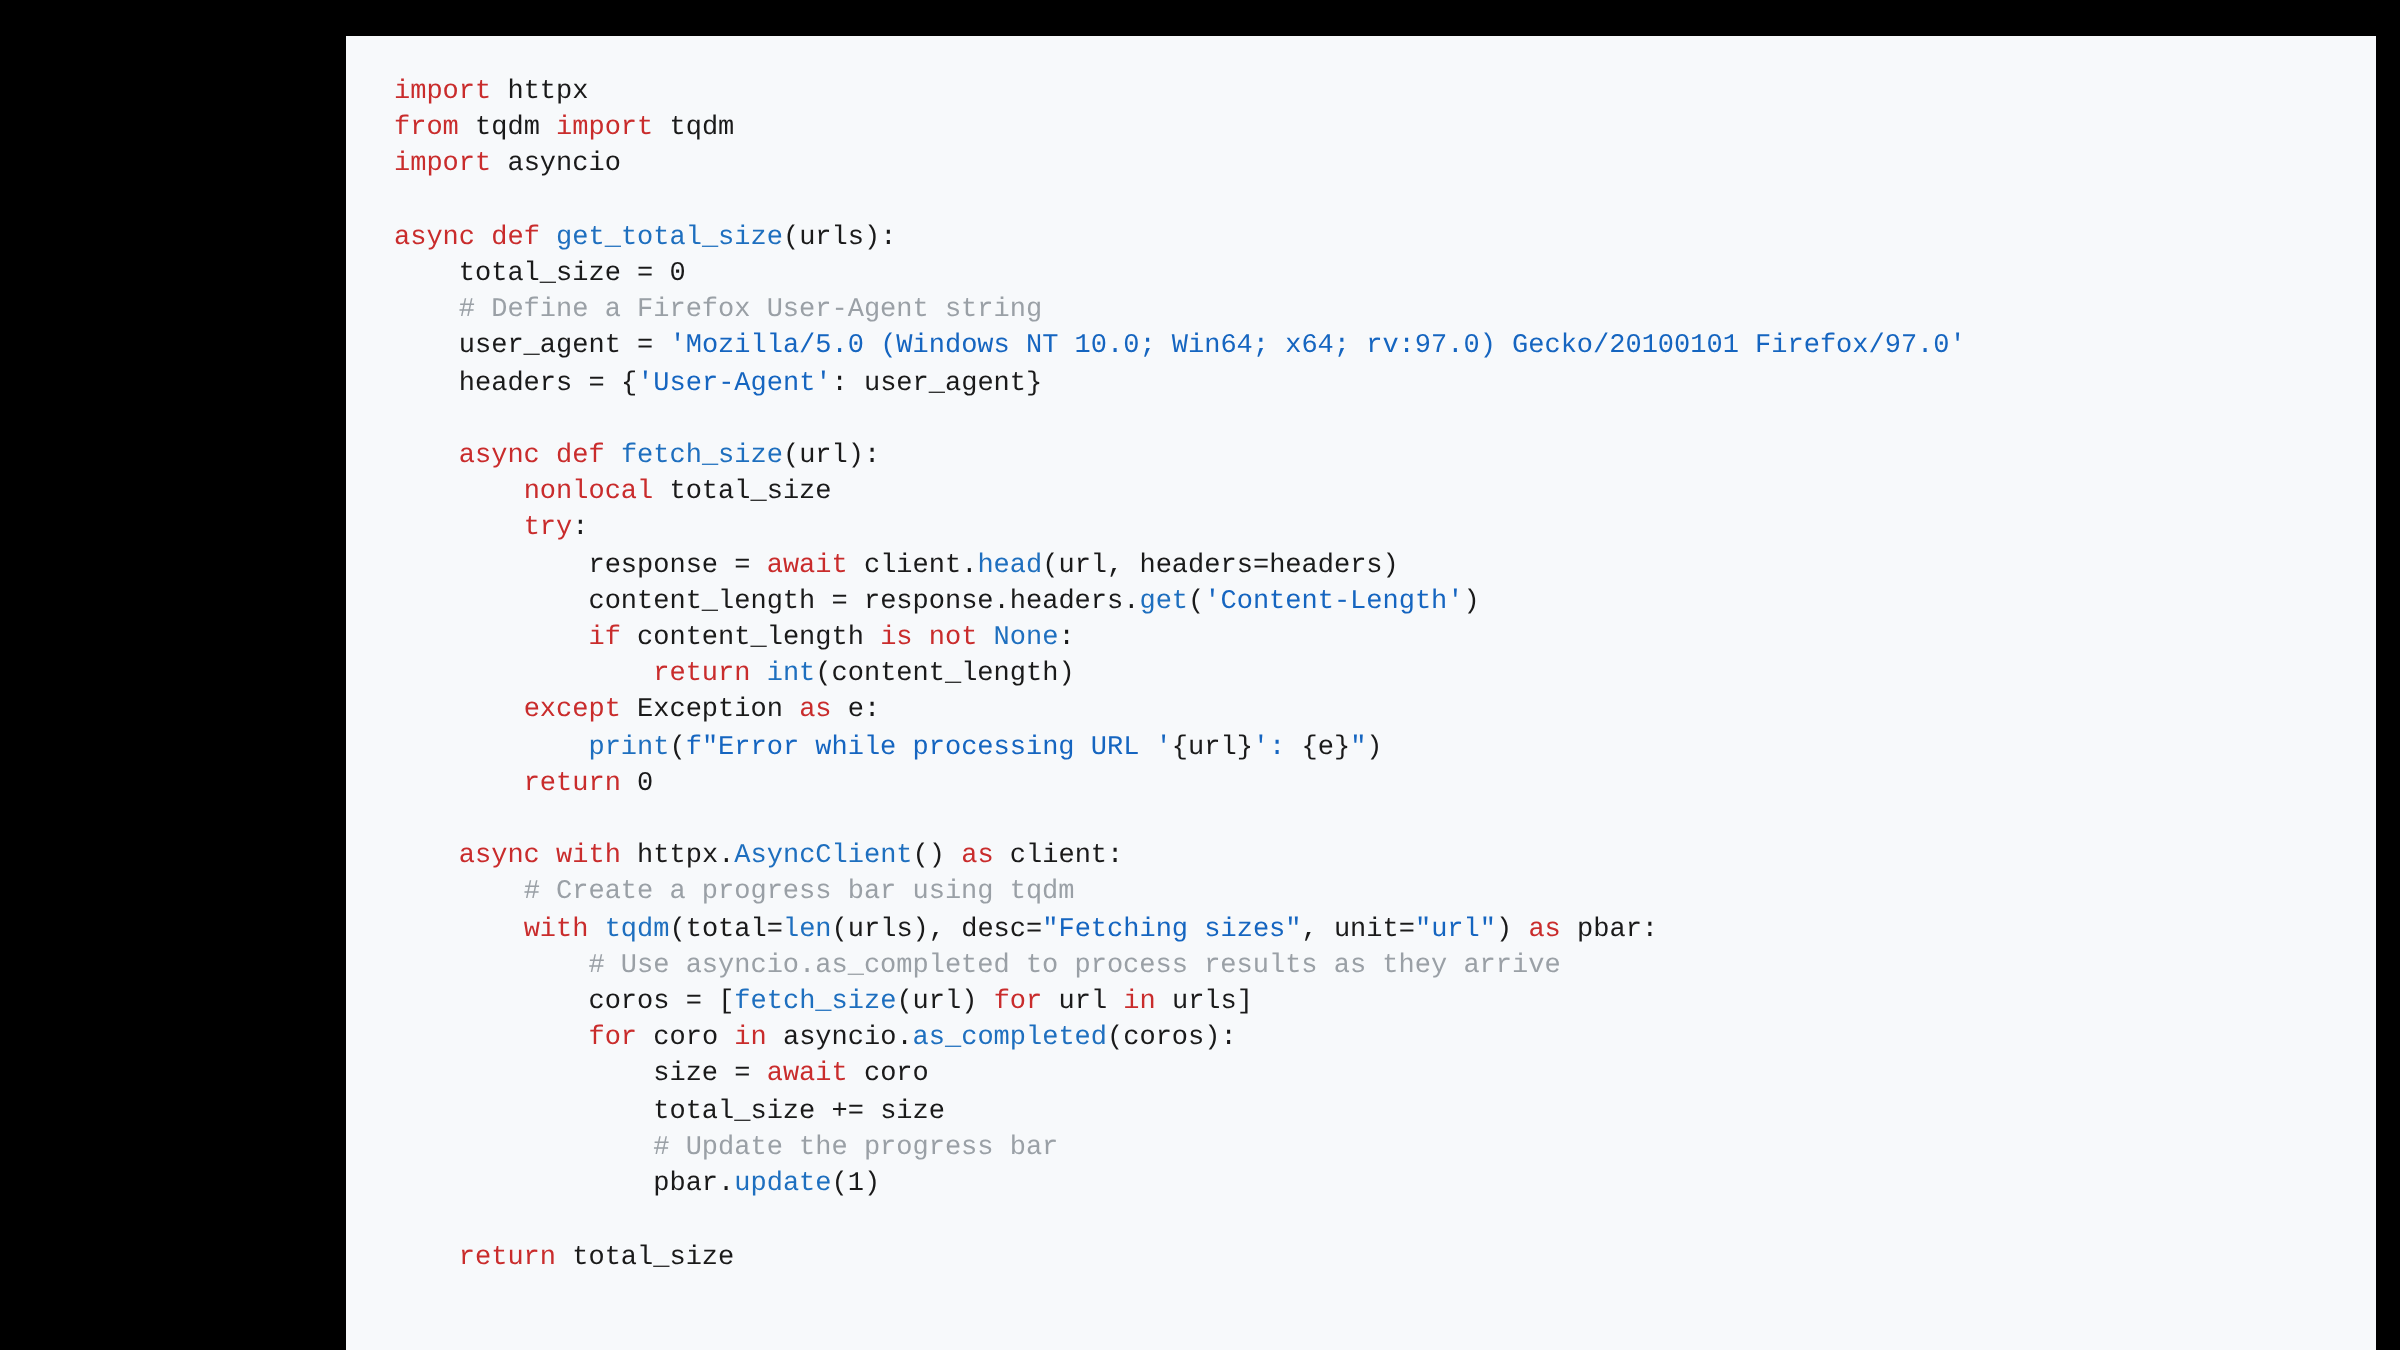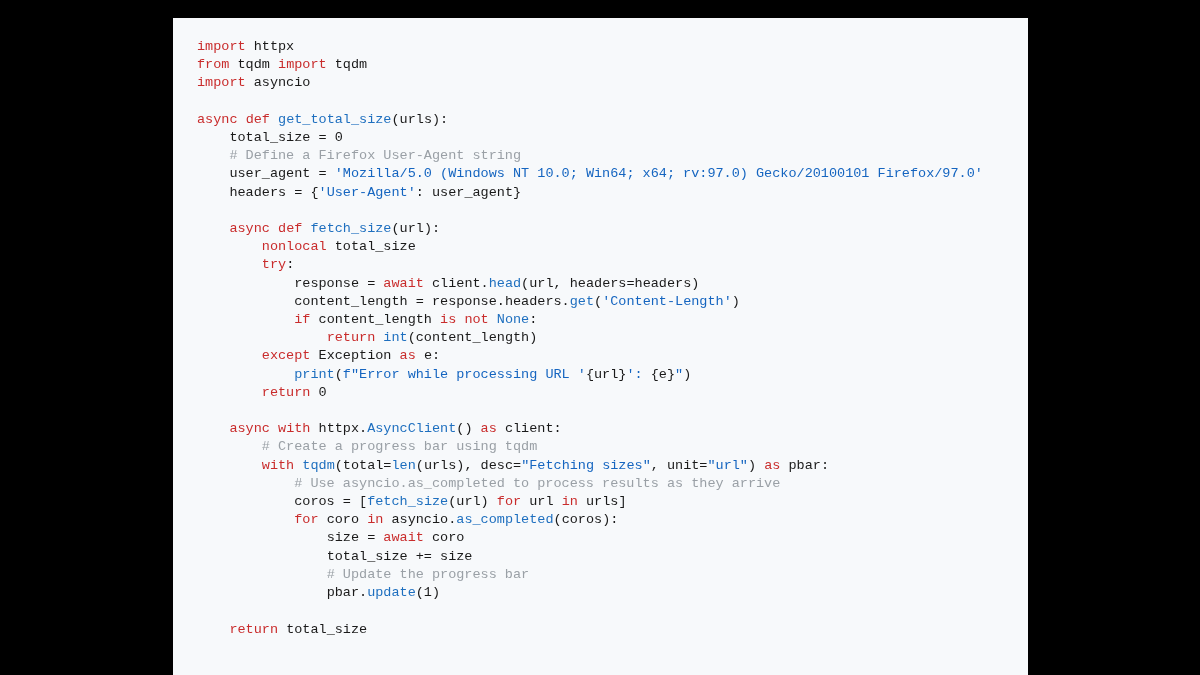--- a/index.html
+++ b/index.html
@@ -8,21 +8,21 @@
     background: #000;
     width: 1200px;
     height: 675px;
     overflow: hidden;
     font-family: ui-monospace, SFMono-Regular, Menlo, Monaco, Consolas, "Liberation Mono", "Courier New", monospace;
   }
   .sheet {
     position: absolute;
     left: 173px;
     top: 18px;
-    width: 855px;
+    width: 1015px;
     height: 657px;
     background: #f7f9fb;
     box-sizing: border-box;
     padding: 20px 24px 24px 24px;
   }
   pre.code {
     margin: 0;
     font-size: 13.5px;
     line-height: 18.2px;
     white-space: pre;

